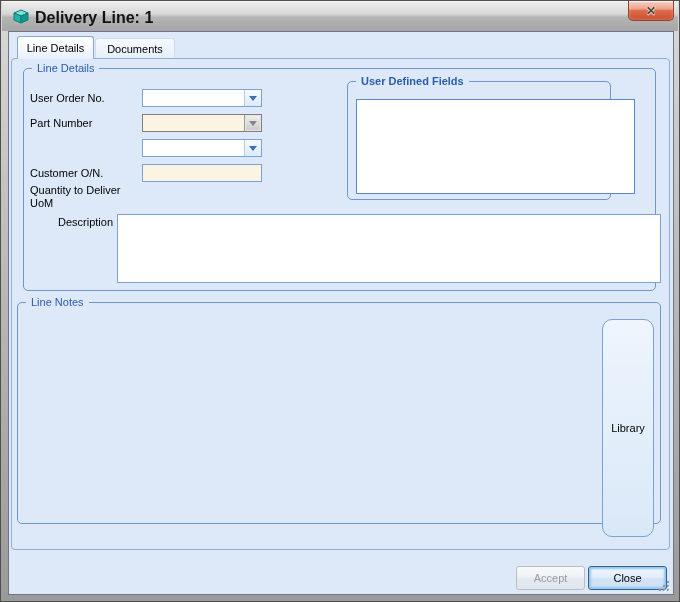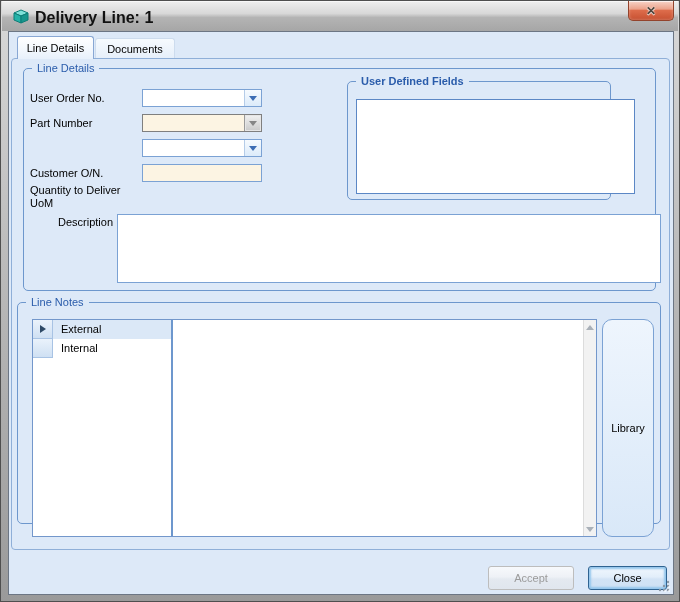--- a/index.html
+++ b/index.html
@@ -100,21 +100,21 @@
 
   .library-btn { position:absolute; left:584px; top:16px; width:52px; height:218px;
                  border:1px solid #7ba2d4; border-radius:10px;
                  background:linear-gradient(180deg,#eef5fd 0%, #d9e8f8 100%);
                  display:flex; align-items:center; justify-content:center; color:#000;
                  font:11px "Liberation Sans", sans-serif; cursor:default; }
 
   
   .btn { position:absolute; top:534px; height:24px; border-radius:3px; text-align:center;
          font:11px "Liberation Sans", sans-serif; line-height:22px; cursor:default; }
-  .btn-accept { left:479px; width:86px; border:1px solid #bdbdbd; color:#9b9b9b;
+  .btn-accept { left:507px; width:69px; border:1px solid #bdbdbd; color:#9b9b9b;
                 background:linear-gradient(180deg,#f7f9fc 0%, #eef1f6 45%, #e4e9f0 55%, #e0e6ee 100%); }
   .btn-close { left:579px; width:79px; border:1px solid #2f6391; color:#000;
                box-shadow: inset 0 0 2px 2px #94c6ec;
                background:linear-gradient(180deg,#f0f7fd 0%, #e2eefa 45%, #d2e3f5 55%, #cfe1f4 100%); }
 
   .resize-grip { position:absolute; left:648px; top:547px; width:14px; height:14px; }
 </style>
 </head>
 <body>
 
@@ -179,44 +179,20 @@
 
       <div class="groupbox gb-udf">
         <span class="group-label">User Defined Fields</span>
         <div class="udf-panel"></div>
       </div>
     </div>
 
     <div class="groupbox gb-line-notes">
       <span class="group-label">Line Notes</span>
 
-      <div class="notes-body">
-        <div class="rowheader">
-          <span class="tri-right-dark"></span>
-        </div>
-        <div class="rowheader r2"></div>
-
-        <div class="noterow selected" style="top:0;">External</div>
-        <div class="noterow" style="top:19px;">Internal</div>
-
-        <div class="notes-divider"></div>
-
-        <div class="notes-text">
-          <textarea style=""></textarea>
-        </div>
-
-        <div class="vscroll">
-          <div class="scroll-up">
-            <span class="tri-up-scroll"></span>
-          </div>
-          <div class="scroll-down">
-            <span class="tri-down-scroll"></span>
-          </div>
-        </div>
-      </div>
 
       <div class="library-btn">Library</div>
     </div>
 
     <div class="btn btn-accept">Accept</div>
     <div class="btn btn-close">Close</div>
 
     <svg class="resize-grip" width="14" height="14" viewBox="0 0 14 14">
       <circle cx="11" cy="11" r="1.2" fill="#8c97a4"></circle>
         <circle cx="12" cy="12" r="1" fill="#ffffff" opacity="0.7"></circle>

